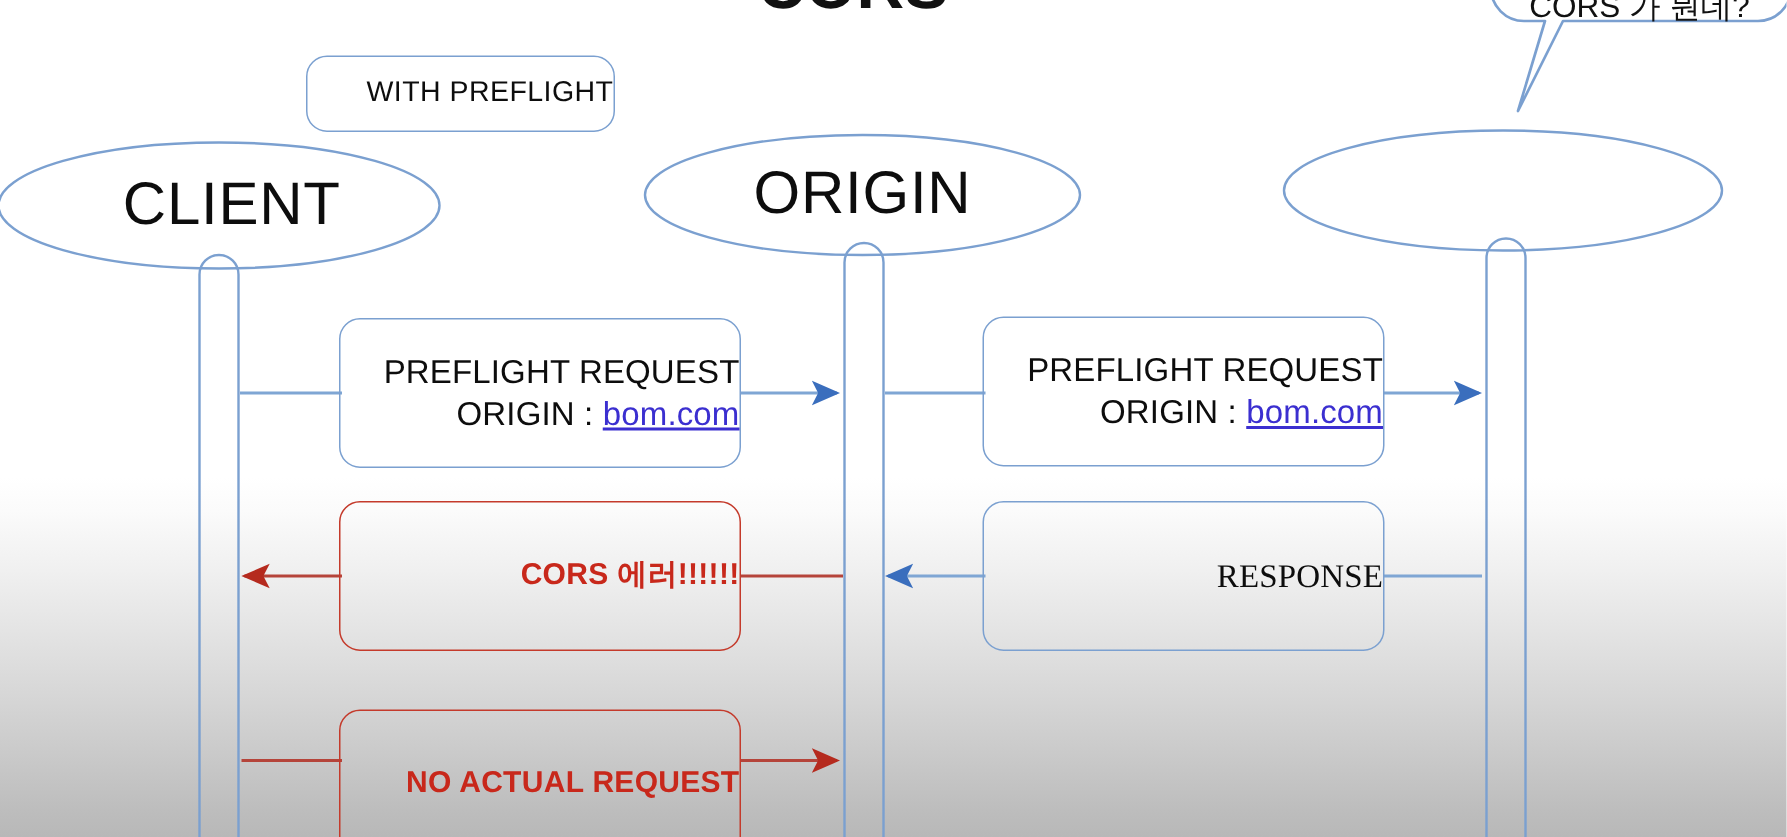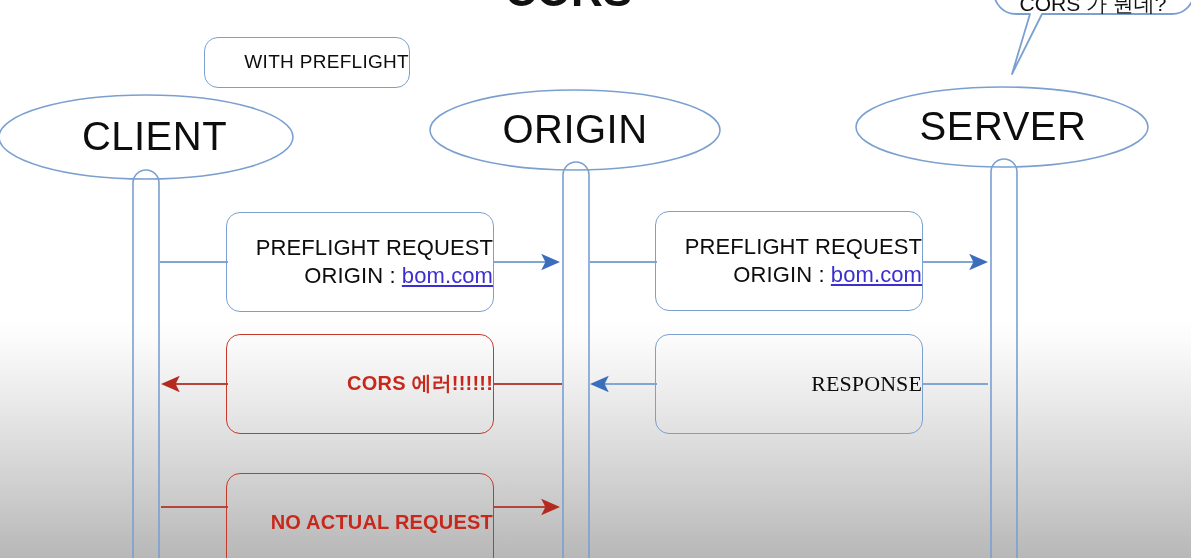--- a/index.html
+++ b/index.html
@@ -175,21 +175,20 @@
 
     <line x1="494" y1="507" x2="558" y2="507" stroke="#b5443a" stroke-width="2.1" marker-end="url(#ar-red)"></line>
   </svg>
 
   <div id="title-sliver">CORS</div>
 
   <div id="bubble-text">CORS 가 뭔데?</div>
 
   <div class="actor-label" style="left:0px; top:116px; width:309px;">CLIENT</div>
   <div class="actor-label" style="left:430px; top:109px; width:290px;">ORIGIN</div>
-  <div class="actor-label" style="left:857px; top:106px; width:292px;">SERVER</div>
 
   <div class="box box-blue note-box" style="left:204px; top:37px; width:206px; height:51px;">
     <span class="line">WITH PREFLIGHT</span>
   </div>
 
   <div class="box box-blue msg-box" style="left:226px; top:212px; width:268px; height:100px;">
     <span class="line">PREFLIGHT REQUEST</span>
     <span class="line">
       <span>ORIGIN : </span><span class="link">bom.com</span>
     </span>

